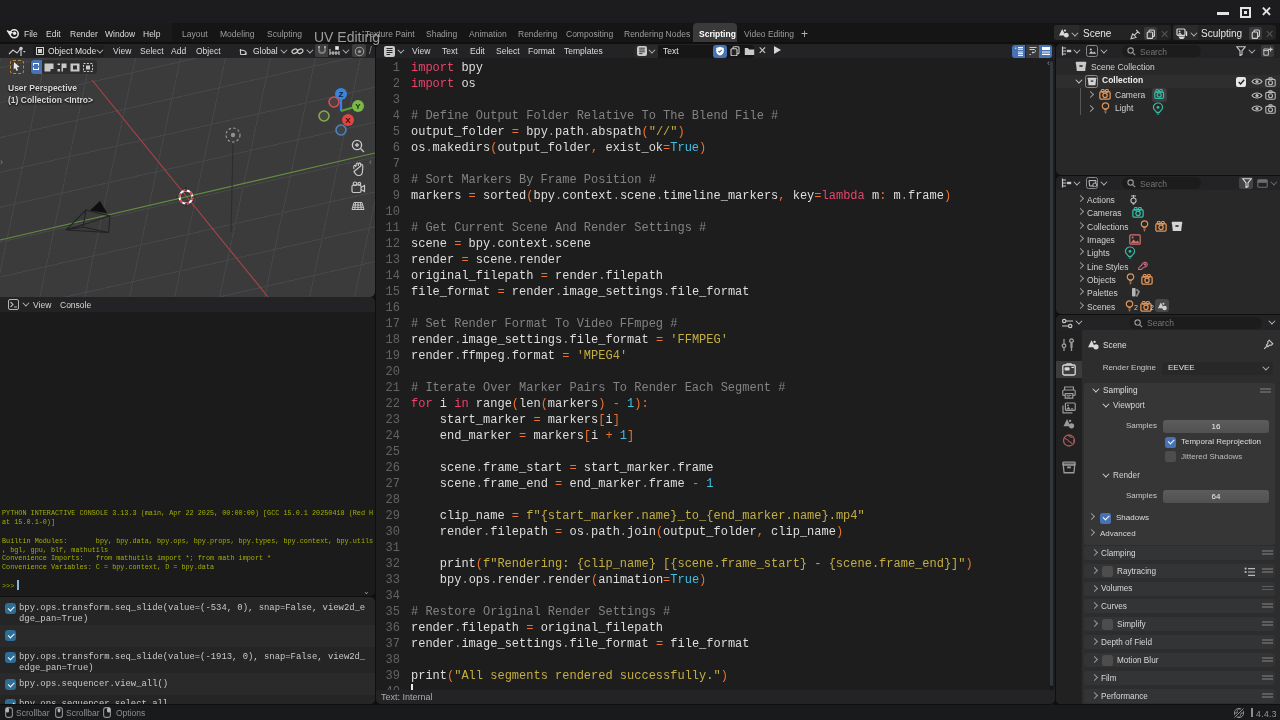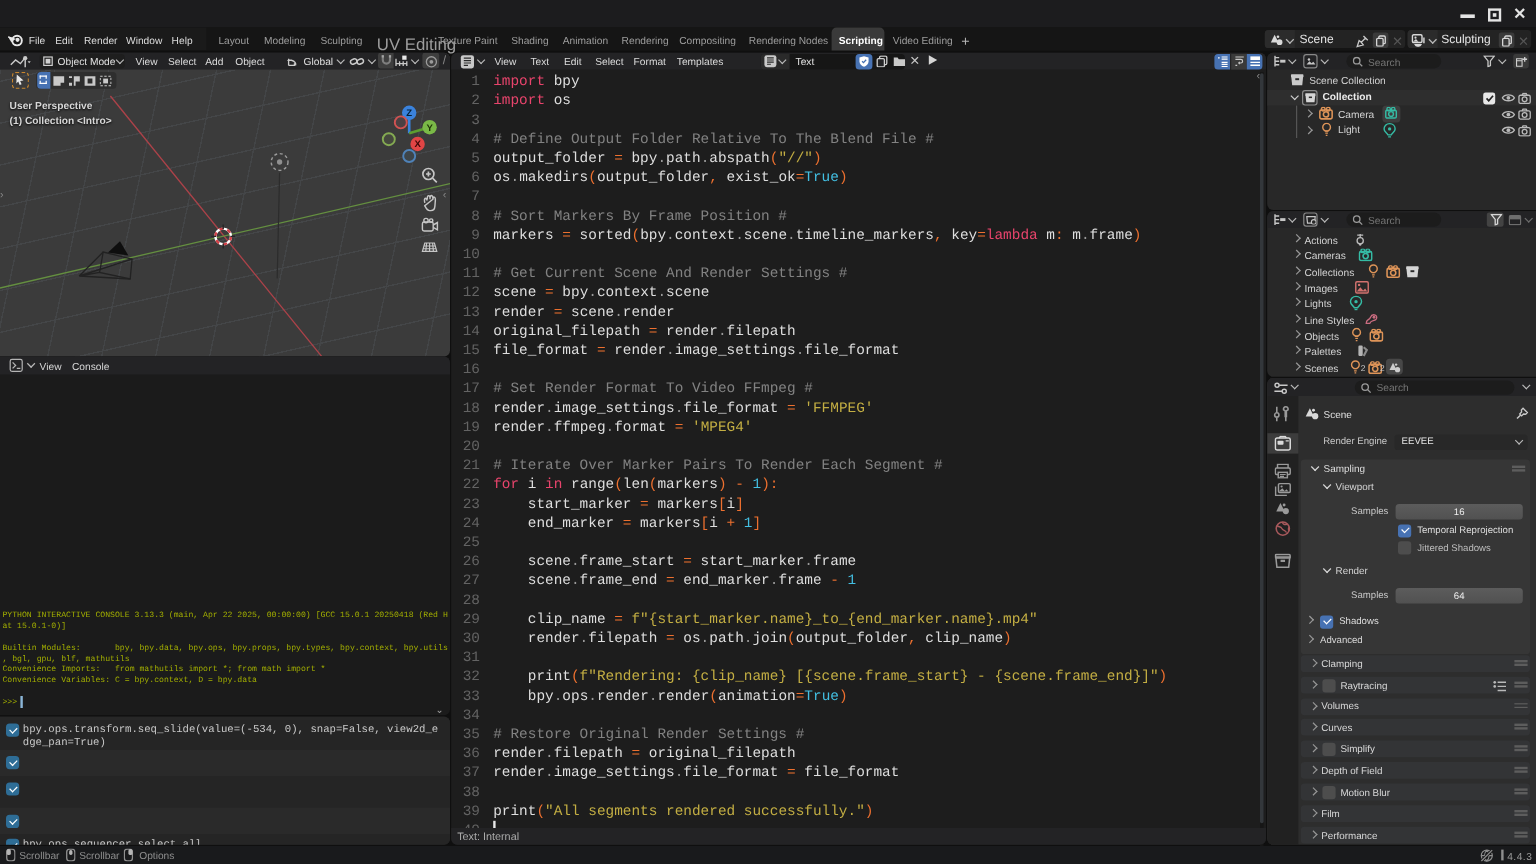--- a/index.html
+++ b/index.html
@@ -275,20 +275,22 @@
   <div class="a" style="left:0;top:28px;width:375px;height:22px;background:#2a2a2a"></div>
   <div class="a" style="left:0;top:50px;width:375px;height:26px;background:#252525"></div>
   <div class="a" style="left:0;top:76px;width:375px;height:22px;background:#2a2a2a"></div>
   <div class="a" style="left:0;top:98px;width:375px;height:9px;background:#252525"></div>
   <div class="a ichk" style="left:5px;top:6px"></div>
   <div class="a ichk" style="left:5px;top:33px"></div>
   <div class="a ichk" style="left:5px;top:55px"></div>
   <div class="a ichk" style="left:5px;top:82px"></div>
   <div class="a ichk" style="left:5px;top:102px"></div>
   <div class="a mono itx" style="left:19px;top:6px;width:348px">bpy.ops.transform.seq_slide(value=(-534, 0), snap=False, view2d_edge_pan=True)</div>
+  <div class="a mono itx" style="left:19px;top:55px;width:348px">bpy.ops.transform.seq_slide(value=(-1913, 0), snap=False, view2d_edge_pan=True)</div>
+  <div class="a mono itx" style="left:19px;top:82px;width:348px">bpy.ops.sequencer.view_all()</div>
   <div class="a mono itx" style="left:19px;top:102px;width:348px">bpy.ops.sequencer.select_all</div>
 </div>
 
 <div class="a" id="texted" style="left:376px;top:44px;width:679px;height:660px;background:#1d1d1d;border-radius:5px">
   <div class="hdr a" style="left:0;top:0;width:679px;height:14px;border-radius:5px 5px 0 0"></div>
   <div class="a" style="left:8px;top:1.5px;width:11px;height:11px;background:#c9c9c9;border-radius:2px">
       <svg width="11" height="11" viewBox="0 0 11 11">
         <path d="M2.5 2.5 L8.5 2.5 M2.5 4.5 L8.5 4.5 M2.5 6.5 L8.5 6.5 M2.5 8.5 L6 8.5" stroke="#2a2a2a" stroke-width="1"></path>
       </svg>
     </div>

